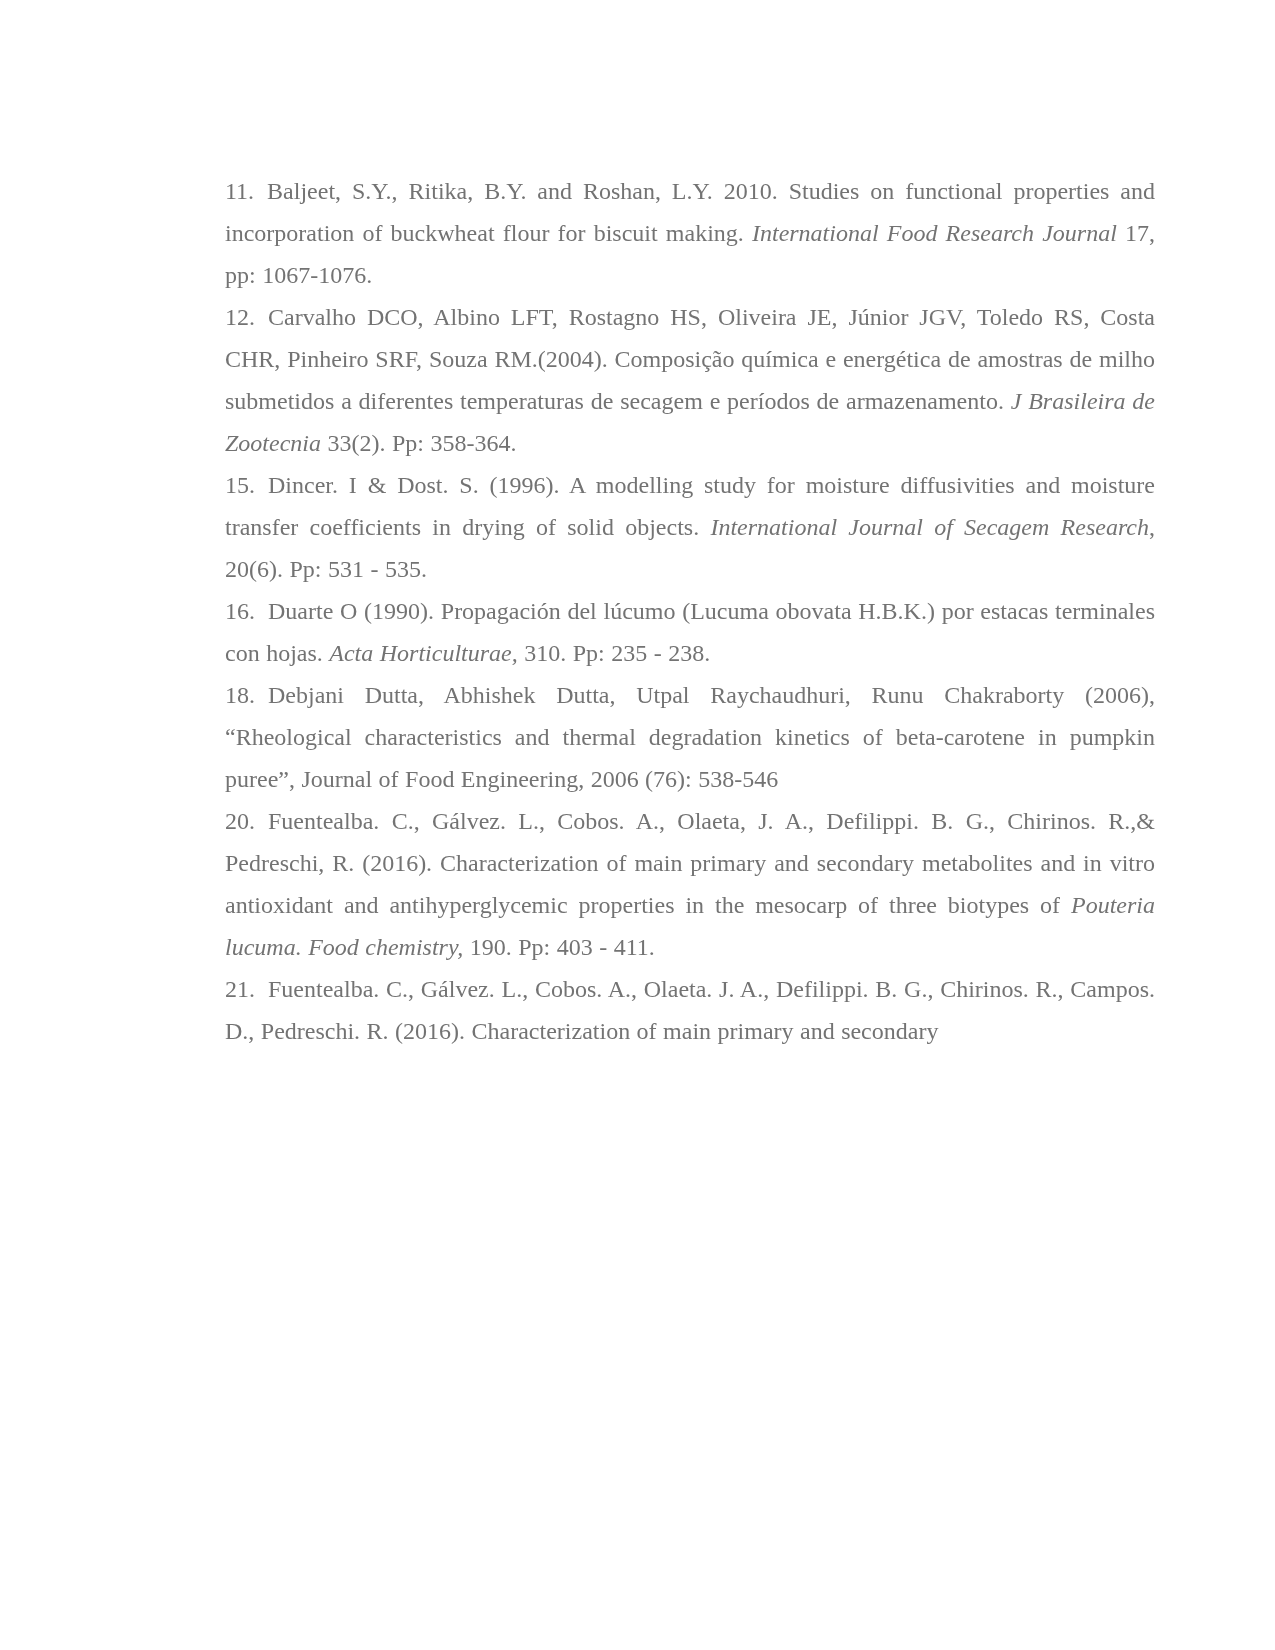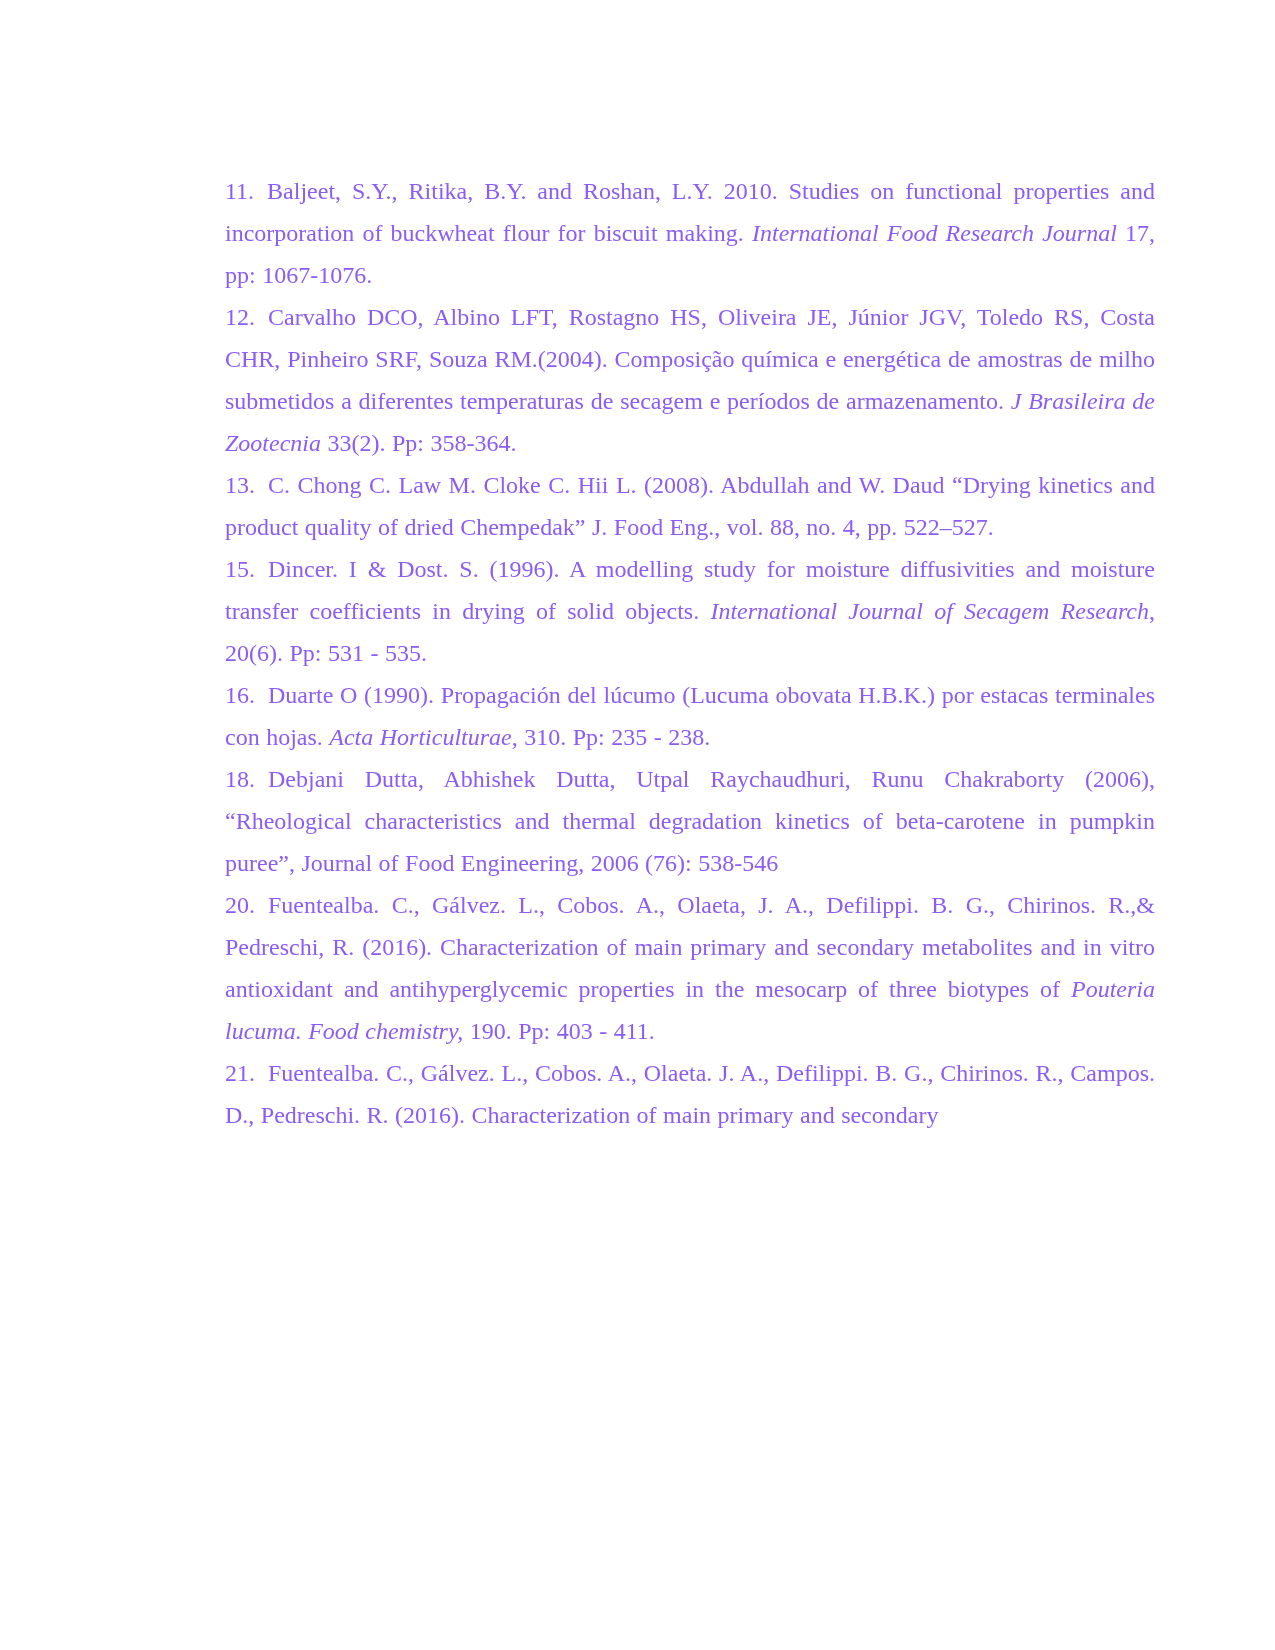--- a/index.html
+++ b/index.html
@@ -5,21 +5,21 @@
   html, body {
     margin: 0;
     padding: 0;
     background: #ffffff;
   }
   .sheet {
     position: relative;
     width: 1275px;
     height: 1180px;
     background: #ffffff;
-    color: #8b5cf6;
+    color: #737373;
     font-family: "Liberation Serif", "DejaVu Serif", serif;
     overflow: hidden;
   }
   .content {
     position: absolute;
     left: 225px;
     top: 170px;
     width: 930px;
   }
   p.ref {
@@ -47,21 +47,20 @@
     line-height: 42px;
   }
 </style>
 </head>
 <body>
 
 <div class="sheet">
   <div class="content">
       <p class="ref"><span class="ref-num">11.</span><span>Baljeet, S.Y., Ritika, B.Y. and Roshan, L.Y. 2010. Studies on functional properties and incorporation of buckwheat flour for biscuit making. </span><span class="it">International Food Research Journal</span><span> 17, pp: 1067-1076.</span></p>
       <p class="ref"><span class="ref-num">12.</span><span>Carvalho DCO, Albino LFT, Rostagno HS, Oliveira JE, Júnior JGV, Toledo RS, Costa CHR, Pinheiro SRF, Souza RM.(2004). Composição química e energética de amostras de milho submetidos a diferentes temperaturas de secagem e períodos de armazenamento. </span><span class="it">J Brasileira de Zootecnia</span><span> 33(2). Pp: 358-364.</span></p>
-      <p class="ref"><span class="ref-num">13.</span><span>C. Chong C. Law M. Cloke C. Hii L. (2008). Abdullah and W. Daud “Drying kinetics and product quality of dried Chempedak” J. Food Eng., vol. 88, no. 4, pp. 522–527.</span></p>
       <p class="ref"><span class="ref-num">15.</span><span>Dincer. I &amp; Dost. S. (1996). A modelling study for moisture diffusivities and moisture transfer coefficients in drying of solid objects. </span><span class="it">International Journal of Secagem Research</span><span>, 20(6). Pp: 531 - 535.</span></p>
       <p class="ref"><span class="ref-num">16.</span><span>Duarte O (1990). Propagación del lúcumo (Lucuma obovata H.B.K.) por estacas terminales con hojas. </span><span class="it">Acta Horticulturae,</span><span> 310. Pp: 235 - 238.</span></p>
       <p class="ref"><span class="ref-num">18.</span><span>Debjani Dutta, Abhishek Dutta, Utpal Raychaudhuri, Runu Chakraborty (2006), “Rheological characteristics and thermal degradation kinetics of beta-carotene in pumpkin puree”, Journal of Food Engineering, 2006 (76): 538-546</span></p>
       <p class="ref"><span class="ref-num">20.</span><span>Fuentealba. C., Gálvez. L., Cobos. A., Olaeta, J. A., Defilippi. B. G., Chirinos. R.,&amp; Pedreschi, R. (2016). Characterization of main primary and secondary metabolites and in vitro antioxidant and antihyperglycemic properties in the mesocarp of three biotypes of </span><span class="it">Pouteria lucuma. Food chemistry,</span><span> 190. Pp: 403 - 411.</span></p>
       <p class="ref"><span class="ref-num">21.</span><span>Fuentealba. C., Gálvez. L., Cobos. A., Olaeta. J. A., Defilippi. B. G., Chirinos. R., Campos. D., Pedreschi. R. (2016). Characterization of main primary and secondary</span></p>
     </div>
   <div class="footer">76</div>
 </div>
 
 </body></html>

